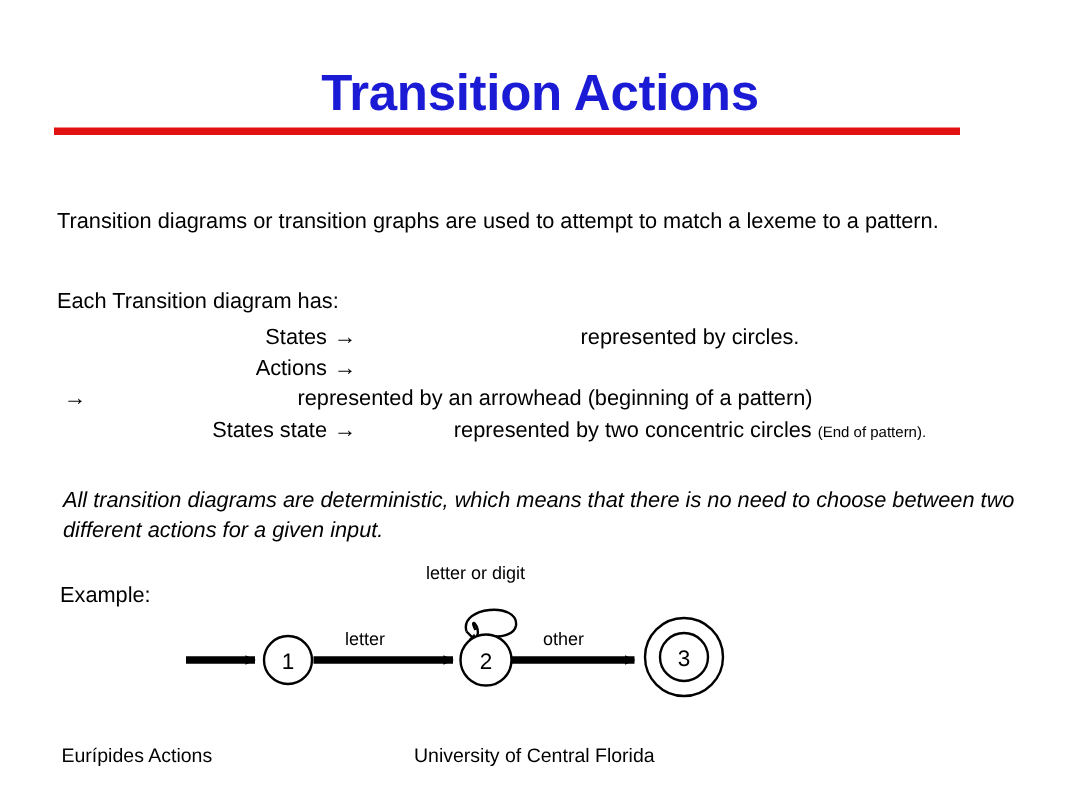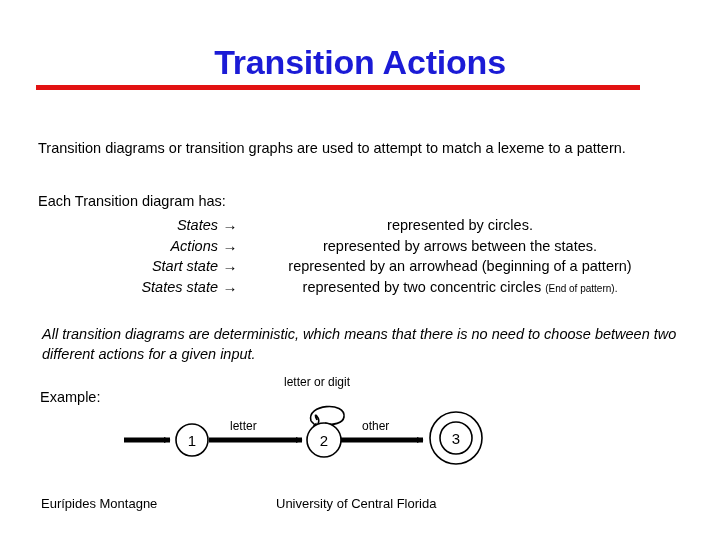--- a/index.html
+++ b/index.html
@@ -74,21 +74,20 @@
     line-height: 20.5px;
   }
   .def-row {
     display: flex;
     align-items: baseline;
   }
   .def-term {
     width: 180px;
     text-align: right;
     flex: 0 0 auto;
-    font-style: italic;
   }
   .def-arrow {
     width: 24px;
     flex: 0 0 auto;
     text-align: center;
     font-size: 15px;
   }
   .def-desc {
     flex: 1 1 auto;
     text-align: center;
@@ -146,25 +145,23 @@
 
   <div class="def-row">
     <span class="def-term">States</span>
     <span class="def-arrow">→</span>
     <span class="def-desc">represented by circles.</span>
   </div>
 
   <div class="def-row">
     <span class="def-term">Actions</span>
     <span class="def-arrow">→</span>
-    <span class="def-desc">represented by arrows between the states.</span>
-  </div>
-
-  <div class="def-row">
-    <span class="def-term">Start state</span>
+  </div>
+
+  <div class="def-row">
     <span class="def-arrow">→</span>
     <span class="def-desc">represented by an arrowhead (beginning of a pattern)</span>
   </div>
 
   <div class="def-row">
     <span class="def-term">States state</span>
     <span class="def-arrow">→</span>
     <span class="def-desc"><span>represented by two concentric circles </span><span class="small-tail">(End of pattern).</span></span>
   </div>
 
@@ -203,14 +200,14 @@
 
     <line x1="221" y1="72" x2="303" y2="72" stroke="#000000" stroke-width="5" marker-end="url(#arrowThick)"></line>
     <text class="diagram-text" x="242" y="62">other</text>
 
     <circle cx="336" cy="70" r="26" fill="#ffffff" stroke="#000000" stroke-width="1.6"></circle>
     <circle cx="336" cy="70" r="16" fill="#ffffff" stroke="#000000" stroke-width="1.6"></circle>
     <text class="state-num" x="336" y="76" text-anchor="middle">3</text>
   </svg>
 </div>
 
-<div class="footer-text" id="footer-author">Eurípides Montagne</div>
+<div class="footer-text" id="footer-author">Eurípides Actions</div>
 <div class="footer-text" id="footer-org">University of Central Florida</div>
 
 </body></html>

